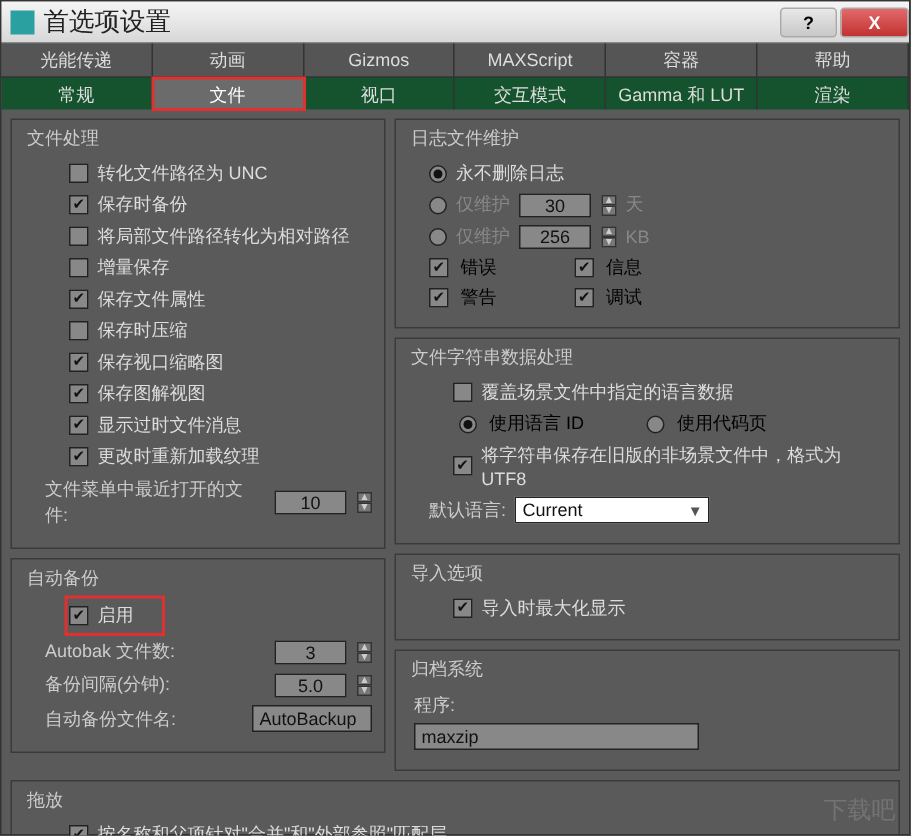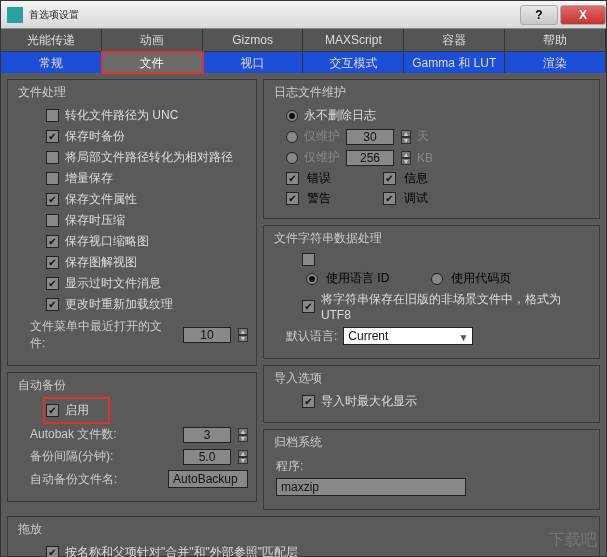--- a/index.html
+++ b/index.html
@@ -1,25 +1,25 @@
 <!DOCTYPE html>
 <html><head>
 <meta charset="utf-8">
 <style>
 * { box-sizing: border-box; margin: 0; padding: 0; font-family: "Microsoft YaHei", Arial, sans-serif; font-size: 12px; }
 body { background: #5a5a5a; width: 607px; height: 557px; overflow: hidden; }
 .window { width: 607px; height: 557px; background: #5a5a5a; border: 1px solid #333; }
 .titlebar { height: 28px; background: linear-gradient(#f5f5f5, #d8d8d8); display: flex; align-items: center; padding: 0 0 0 6px; border-bottom: 1px solid #888; }
 .titlebar-icon { width: 16px; height: 16px; background: #2aa0a0; margin-right: 6px; }
-.titlebar-title { flex: 1; color: #222; font-size: 10px; }
+.titlebar-title { flex: 1; color: #222; font-size: 17px; }
 .tb-btn { width: 38px; height: 20px; margin-left: 2px; display: flex; align-items: center; justify-content: center; border: 1px solid #aaa; background: linear-gradient(#e8e8e8,#c8c8c8); border-radius: 3px; font-weight: bold; cursor: pointer; }
 .tb-close { background: linear-gradient(#e26a6a,#c23232); color: #fff; width: 46px; }
 .tabbar { display: flex; background: #555; height: 22px; }
 .tab { flex: 1; text-align: center; line-height: 22px; color: #ddd; border-right: 1px solid #333; cursor: pointer; }
-.tabbar2 { display: flex; background: #1d4ed8; height: 22px; border-top: 1px solid #333; }
+.tabbar2 { display: flex; background: #14532d; height: 22px; border-top: 1px solid #333; }
 .tab.active { background: #6b6b6b; color: #fff; }
 .tab.highlight { outline: 2px solid #e03030; outline-offset: -1px; }
 .body { padding: 6px; display: flex; gap: 6px; }
 .col { display: flex; flex-direction: column; gap: 6px; }
 .col.left { width: 250px; }
 .col.right { flex: 1; }
 .group { border: 1px solid #3a3a3a; padding: 6px 8px 8px 8px; position: relative; }
 .group-title { color: #ccc; position: relative; top: -2px; left: 2px; margin-bottom: 2px; }
 .cb-row { display: flex; align-items: center; gap: 6px; margin: 4px 0 4px 14px; color: #ddd; padding-left: 16px; }
 .cb { width: 13px; height: 13px; border: 1px solid #222; background: #888; display: inline-flex; align-items: center; justify-content: center; cursor: pointer; }
@@ -204,20 +204,21 @@
               <span class="cb checked"></span>
               <span>调试</span>
             </div>
         </div>
       </div>
 
       <div class="group">
         <div class="group-title">文件字符串数据处理</div>
         <div class="cb-row">
           <span class="cb"></span>
+          <span>覆盖场景文件中指定的语言数据</span>
         </div>
         <div class="small-row" style="margin-left:34px">
           <div class="row">
               <span class="radio checked"></span>
               <span>使用语言 ID</span>
             </div>
           <div class="row" style="margin-left:30px">
               <span class="radio"></span>
               <span>使用代码页</span>
             </div>

